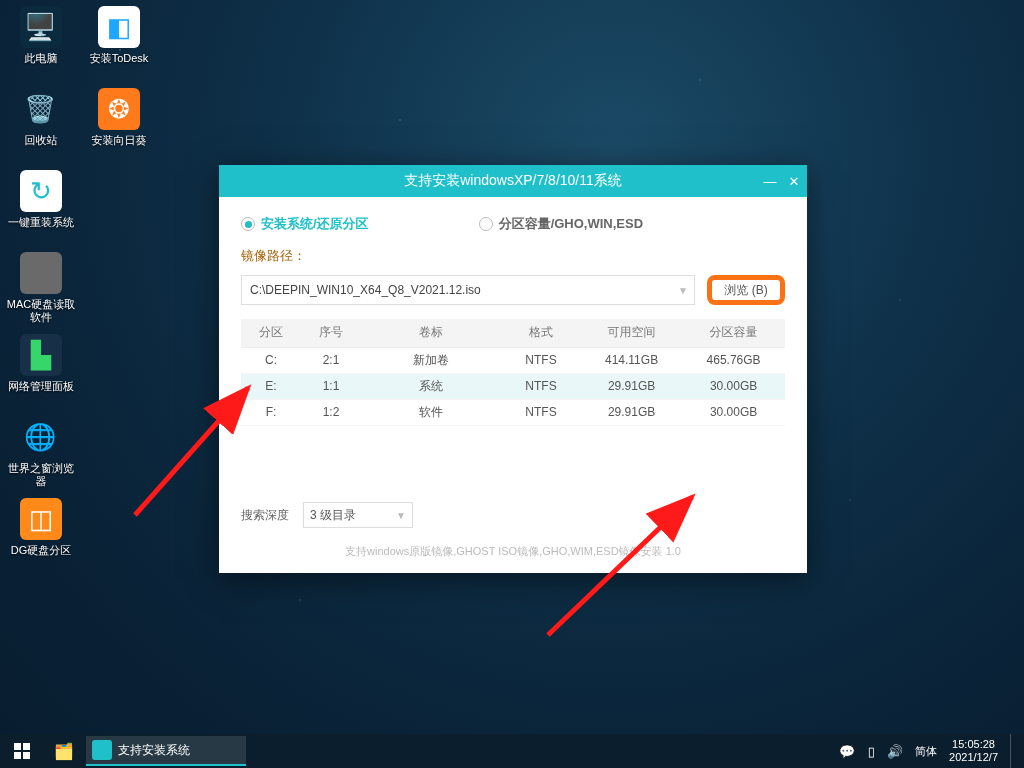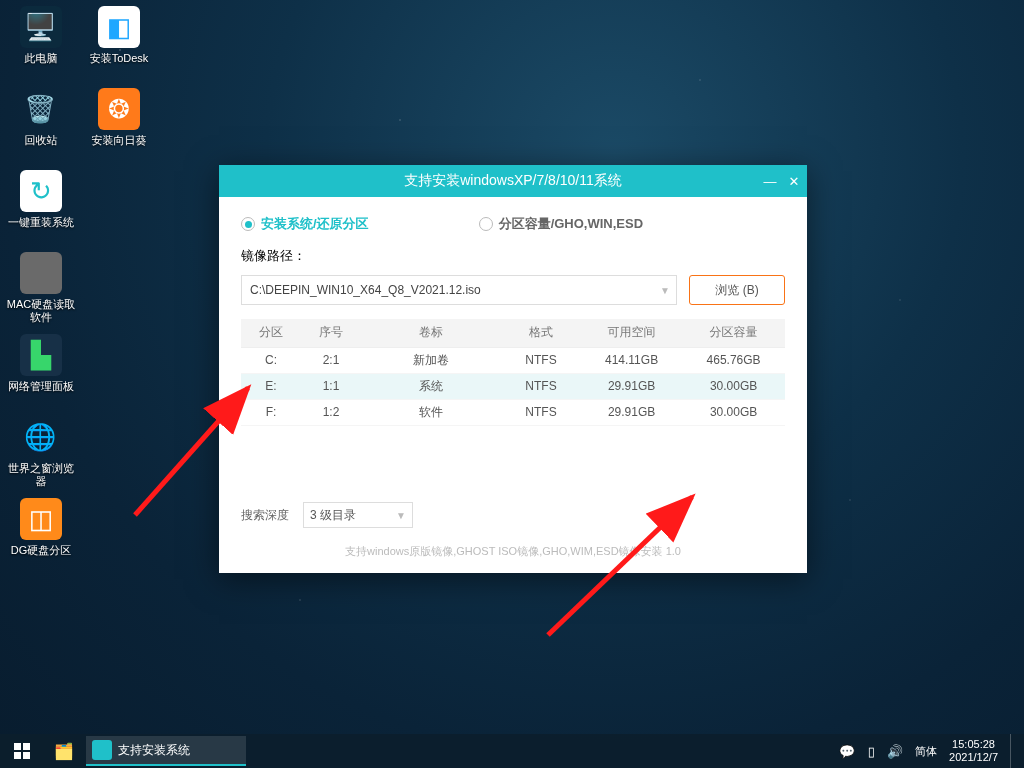--- a/index.html
+++ b/index.html
@@ -58,26 +58,26 @@
   .titlebar .ctrls span { width: 14px; text-align:center; cursor:pointer; font-size:13px;}
   .body { padding: 18px 22px 8px; color:#555; font-size:13px; }
 
   .radios { display:flex; gap: 110px; margin-bottom: 14px; align-items:center;}
   .radio { display:flex; align-items:center; gap:6px; cursor:pointer;font-weight:bold; }
   .radio .dot { width:14px; height:14px; border-radius:50%; border:1px solid #bbb; display:inline-flex; align-items:center; justify-content:center;}
   .radio.checked .dot::after { content:""; width:7px; height:7px; border-radius:50%; background:#1fc0c9; }
   .radio.checked .txt { color:#1fc0c9; }
   .radio .txt { color:#666; }
 
-  .label-row { margin-bottom: 10px; color:#000000; }
+  .label-row { margin-bottom: 10px; color:#a16207; }
 
   .pathrow { display:flex; gap:12px; margin-bottom: 14px;}
   .pathbox { flex:1; height:30px; border:1px solid #ddd; display:flex; align-items:center; padding:0 8px; font-family: SimSun, monospace; font-size:12px; color:#444; position:relative;}
   .pathbox .drop { position:absolute; right:6px; color:#bbb; font-size:10px;}
-  .browse { width:96px; height:30px; border:1px solid #f97316; background:#fff; border-radius:3px; font-size:12px; color:#555; cursor:pointer;}
+  .browse { width:78px; height:30px; border:5px solid #f97316; background:#fff; border-radius:8px; font-size:12px; color:#555; cursor:pointer;}
 
   table.part { width:100%; border-collapse: collapse; font-size:12px; color:#555;}
   table.part th { background:#f4f4f4; font-weight:normal; color:#777; height:28px; border-bottom:1px solid #eee;}
   table.part td { text-align:center; height:26px; border-bottom:1px solid #f5f5f5;}
   table.part tr.sel td { background:#eaf7f8;}
   table.part th:nth-child(1), table.part td:nth-child(1){ width:60px;margin-top:26px;}
   table.part th:nth-child(2), table.part td:nth-child(2){ width:60px;}
   table.part th:nth-child(3), table.part td:nth-child(3){ width:140px;}
   table.part th:nth-child(4), table.part td:nth-child(4){ width:80px;}
 

